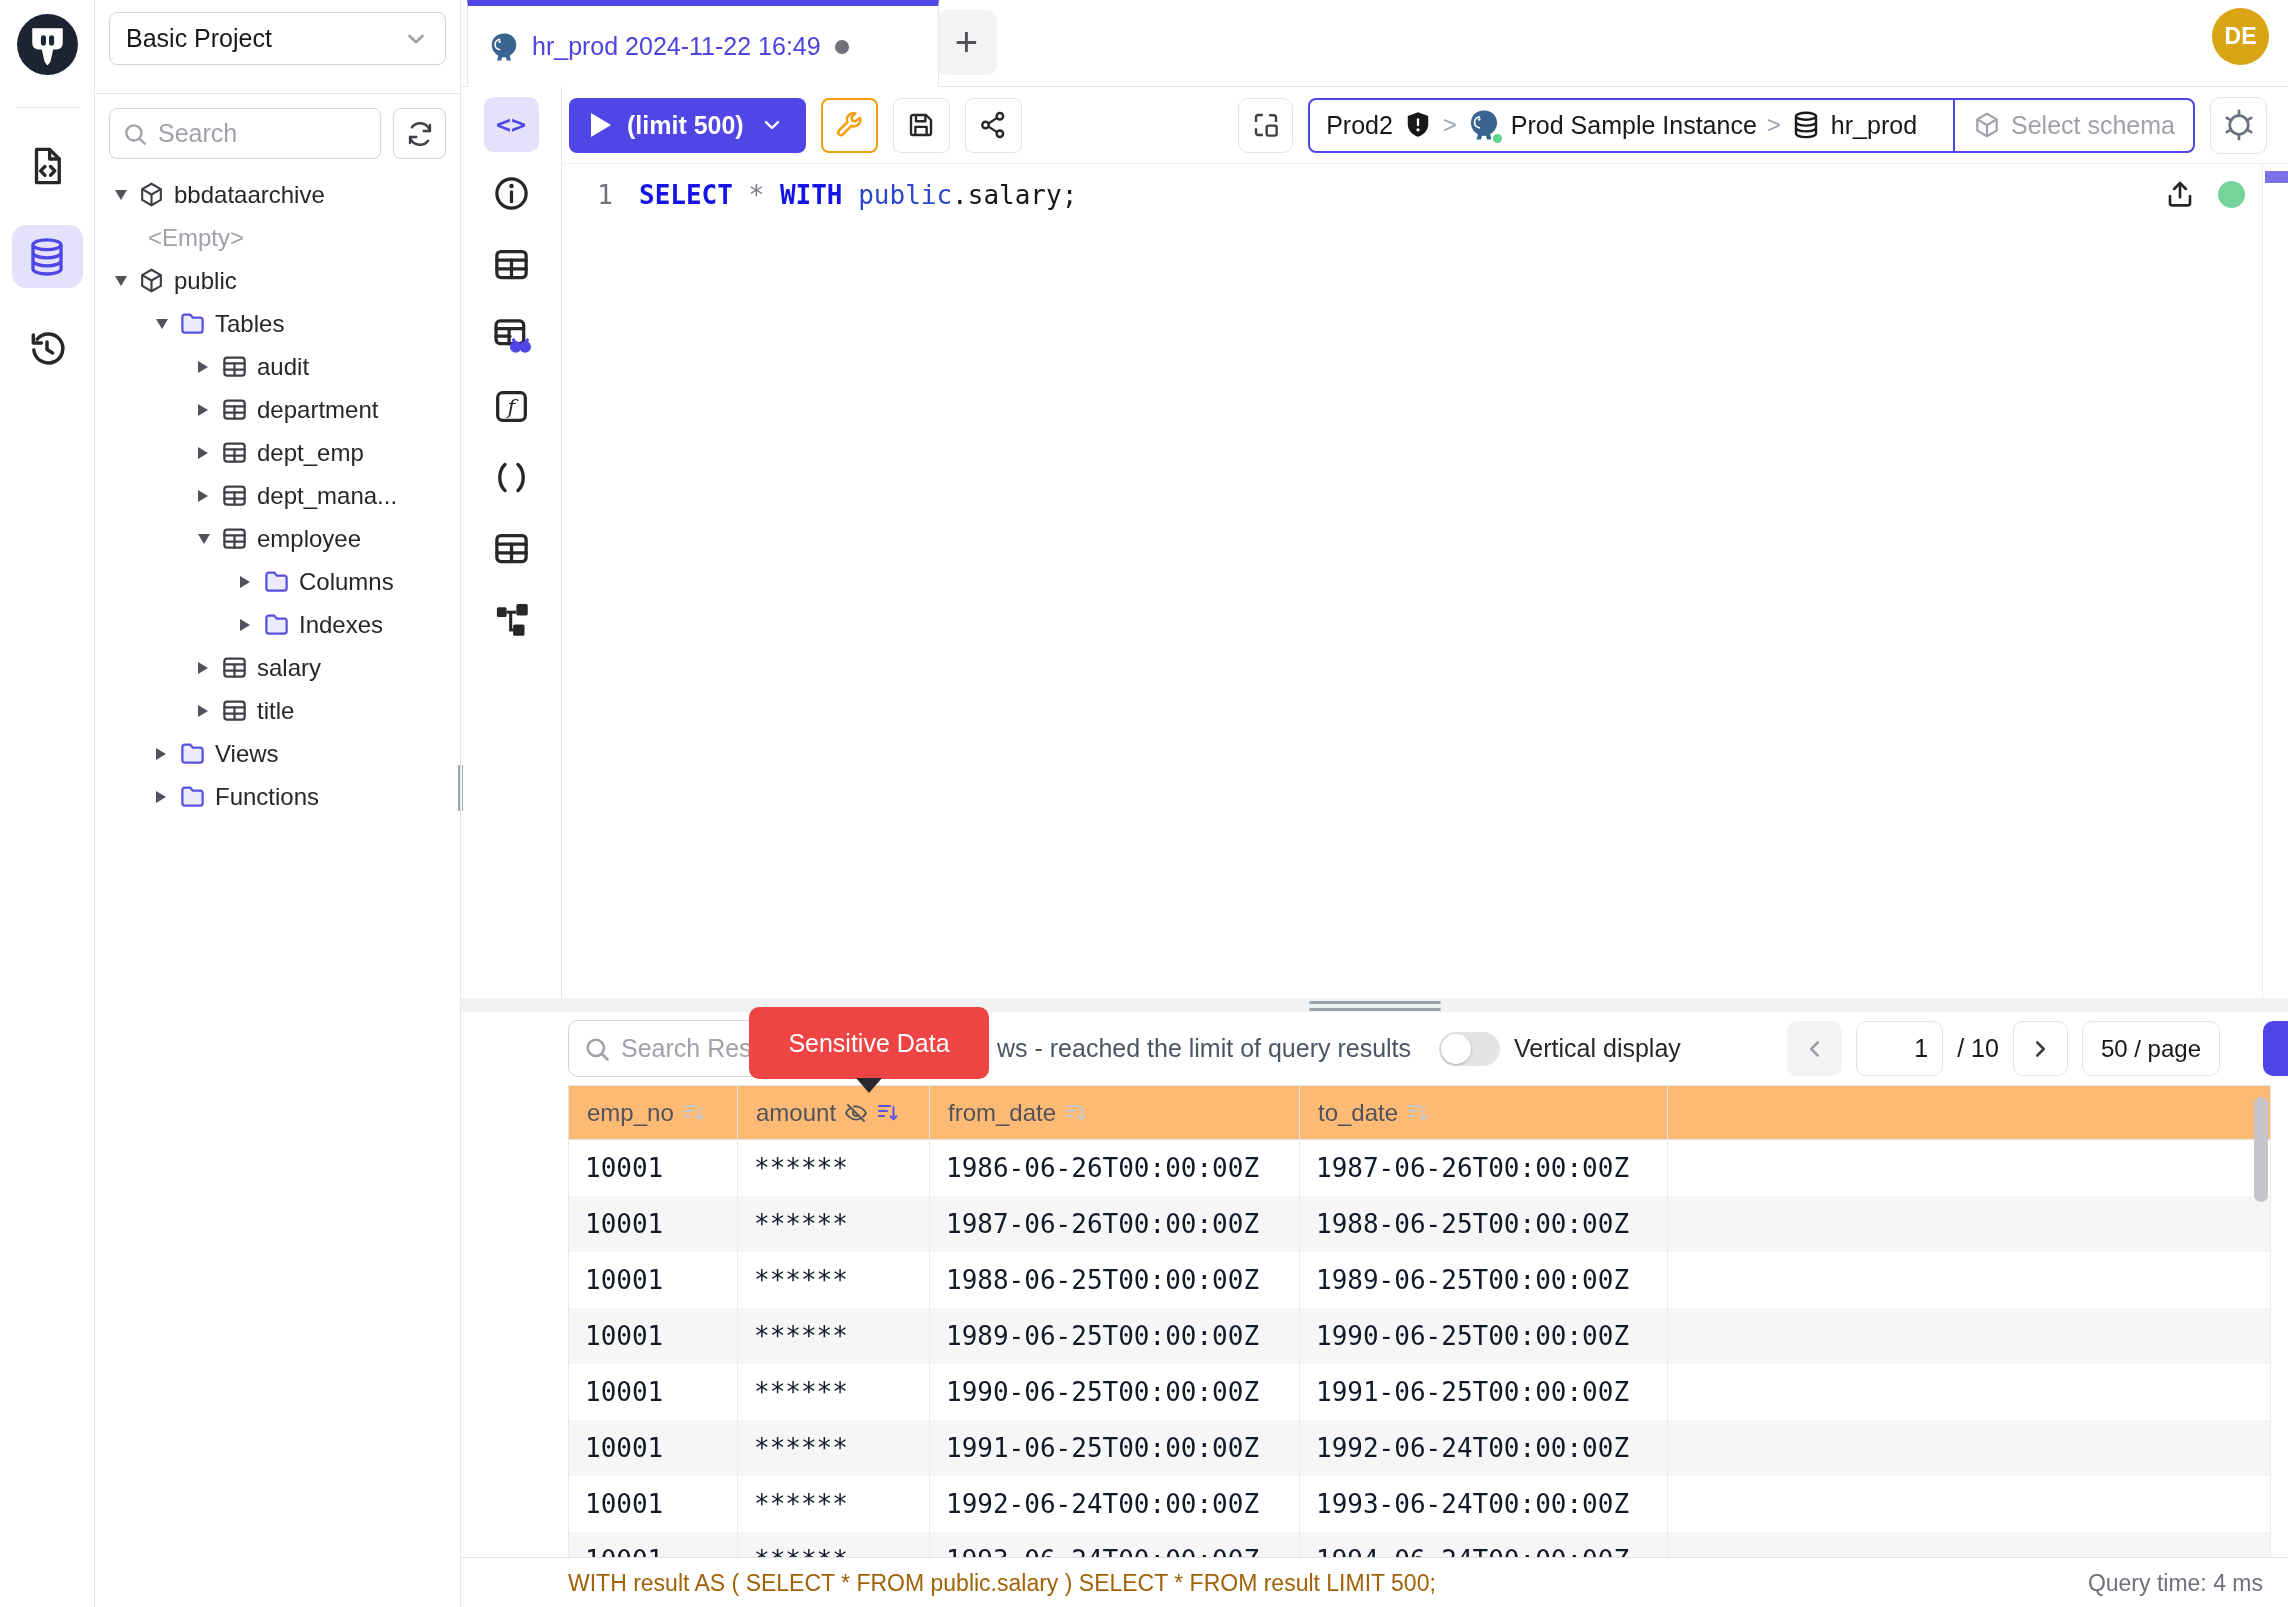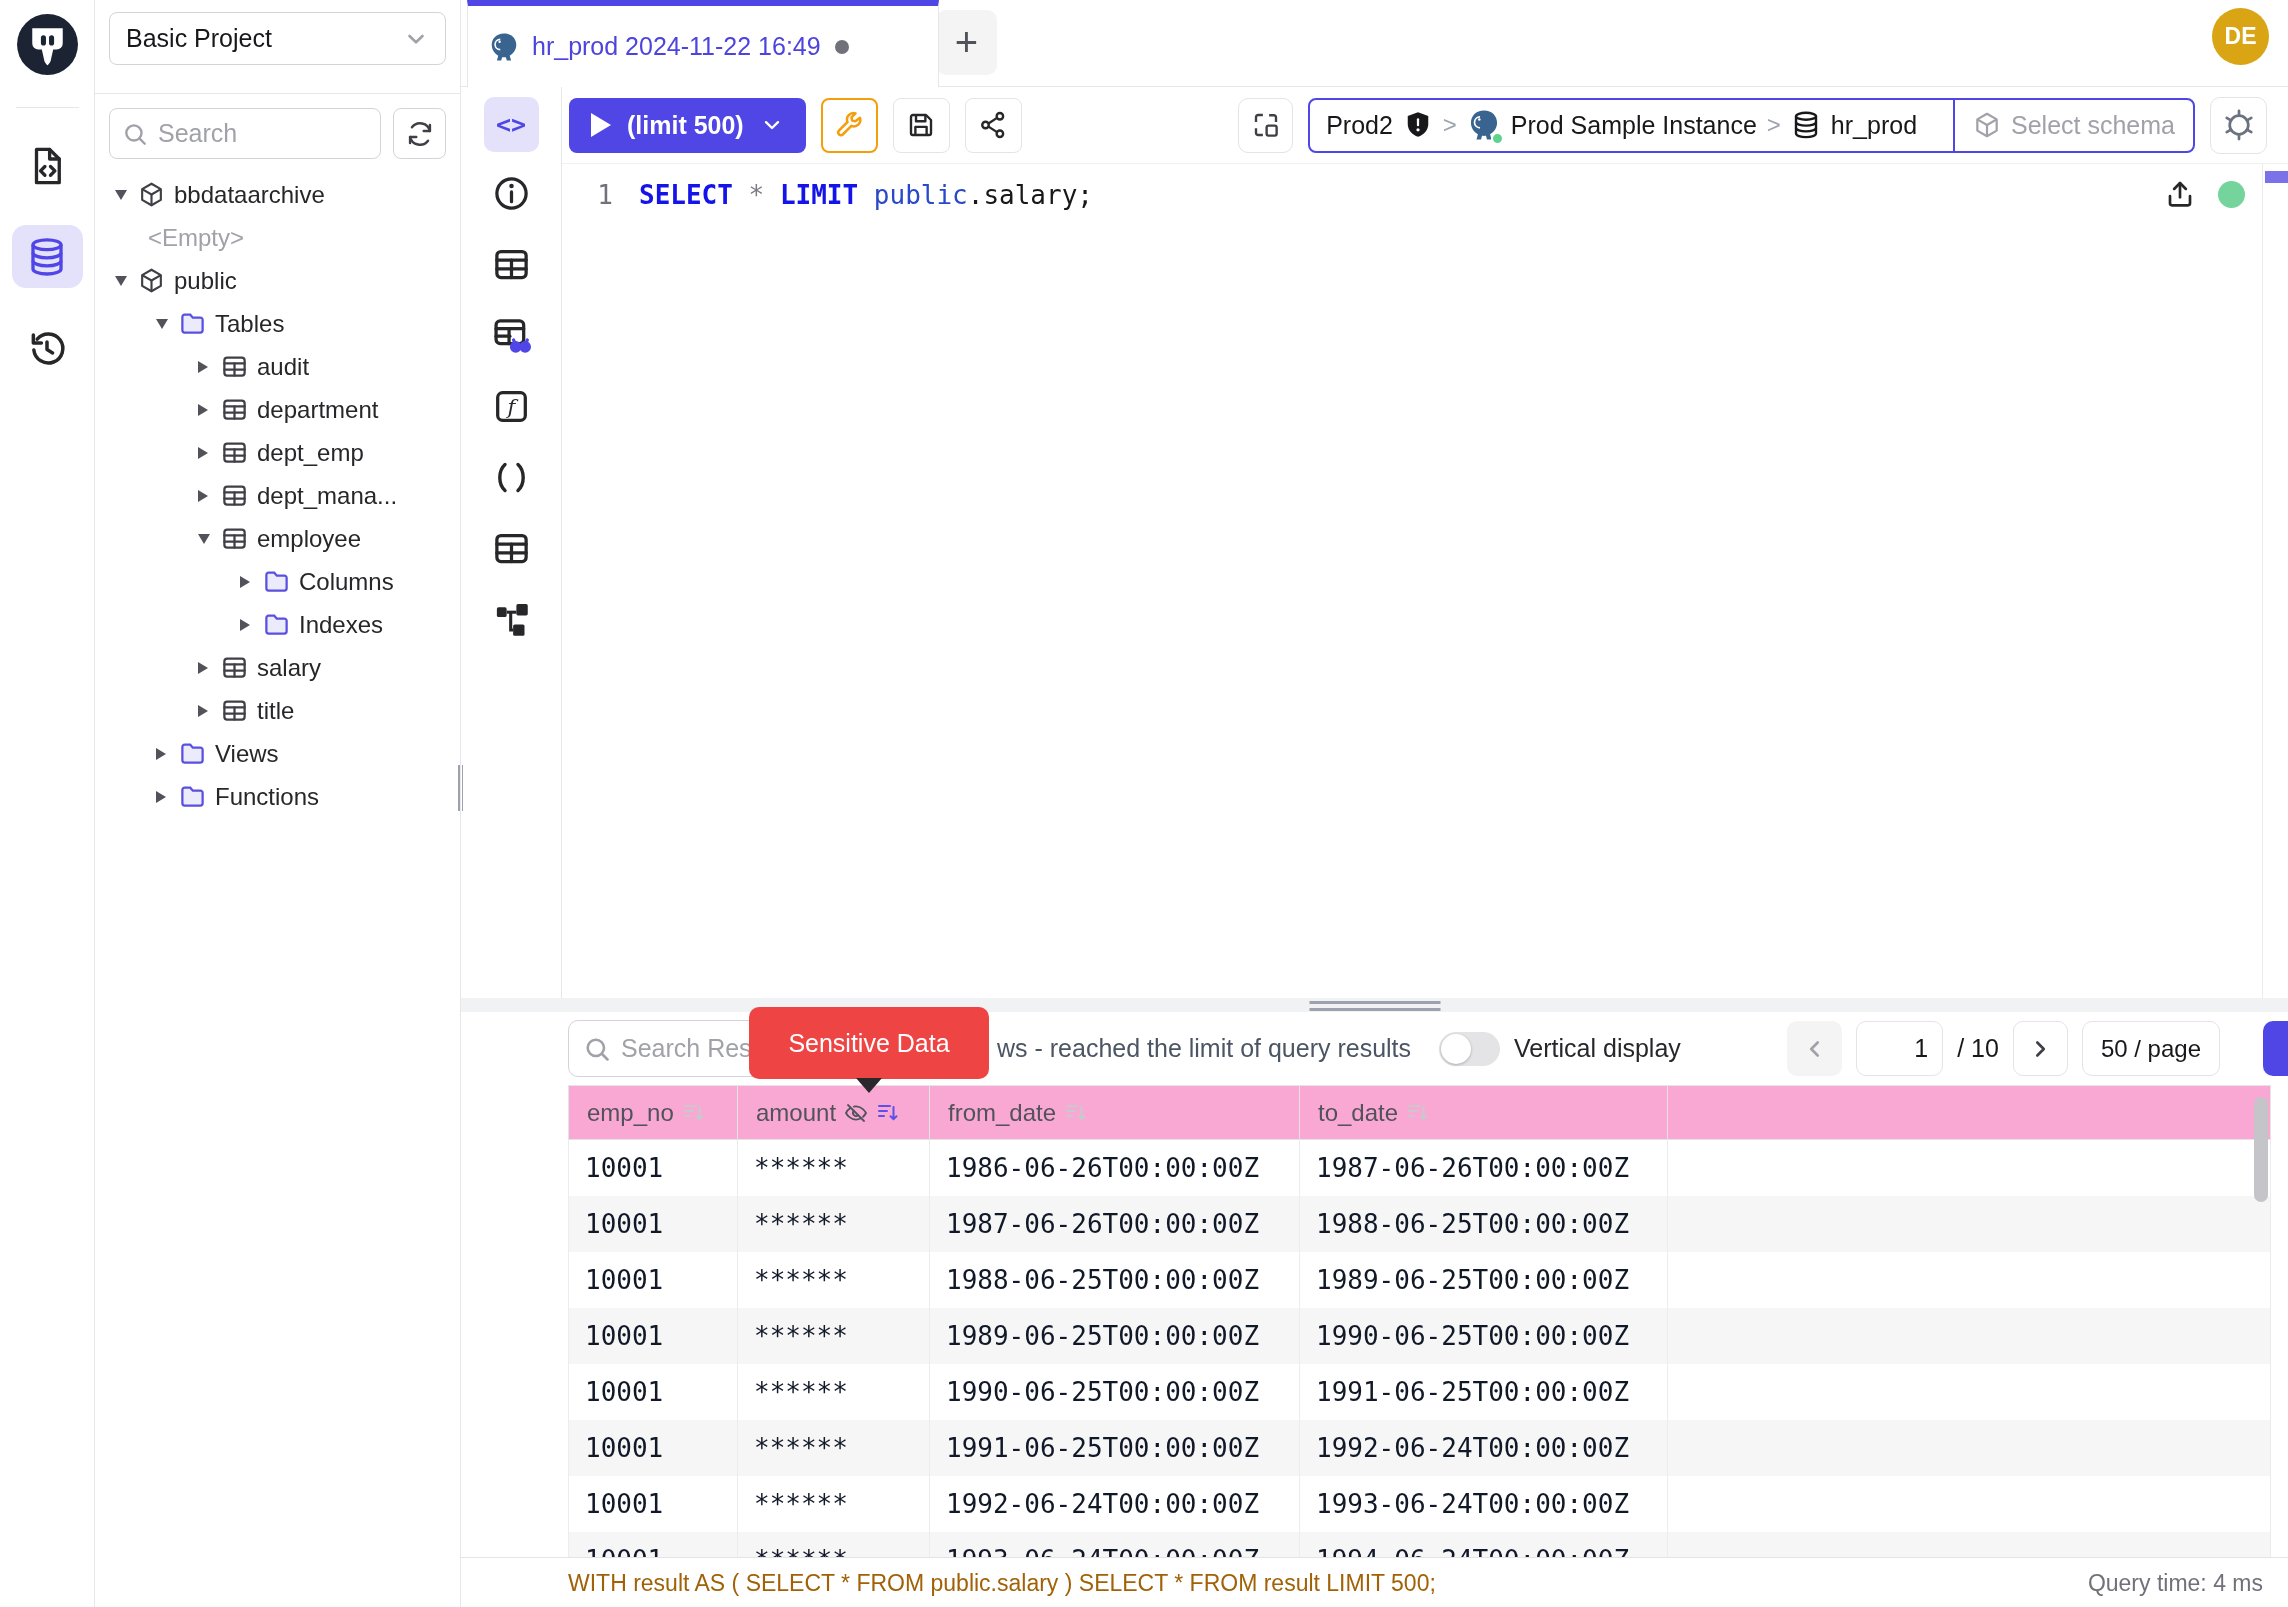--- a/index.html
+++ b/index.html
@@ -119,21 +119,21 @@
   .pg-btn.prev { background:#f4f4f5; color:#a1a1aa; }
   .pg-btn.next { background:#fff; border:1px solid #e4e4e7; color:#3f3f46; }
   .pg-input { width:87px; height:55px; border:1px solid #e4e4e7; border-radius:10px; font-size:25px; color:#18181b; display:flex; align-items:center; justify-content:flex-end; padding-right:14px; }
   .pg-total { font-size:25px; color:#18181b; }
   .pg-size { height:55px; border:1px solid #e4e4e7; border-radius:10px; font-size:24px; color:#18181b; display:flex; align-items:center; padding:0 18px; white-space:nowrap; }
   .export-btn { position:absolute; right:0; top:9px; width:26px; height:55px; background:#4f46e5; border-radius:10px 0 0 10px; }
   .tooltip { position:absolute; left:288px; top:-5px; width:240px; height:72px; background:#ef4444; border-radius:10px; color:#fff; font-size:25px; display:flex; align-items:center; justify-content:center; z-index:5; }
   .tooltip::after { content:''; position:absolute; left:107px; top:71px; border-left:13px solid transparent; border-right:13px solid transparent; border-top:15px solid #29292d; }
 
   .table-wrap { margin-left:107px; margin-right:18px; flex:1; overflow:hidden; position:relative; }
-  .thead { height:55px; display:flex; background:#f9a8d4; border:1px solid #e4e4e7; }
+  .thead { height:55px; display:flex; background:#fdba74; border:1px solid #e4e4e7; }
   .th { display:flex; align-items:center; gap:8px; padding-left:18px; font-size:24px; color:#52525b; border-right:1px solid #e4e4e7; }
   .th:last-child { border-right:none; }
   .th svg.sort { width:24px; height:24px; color:#c8c8cd; }
   .th svg.sort.active { color:#5b51e8; }
   .th svg.eyeoff { width:24px; height:24px; color:#52525b; }
   .c0 { width:169px; flex-shrink:0; } .c1 { width:192px; flex-shrink:0; }
   .c2 { width:370px; flex-shrink:0; } .c3 { width:368px; flex-shrink:0; } .c4 { flex:1; }
   .tbody { border-left:1px solid #ececee; border-right:1px solid #ececee; }
   .tr { height:56px; display:flex; }
   .tr:nth-child(even) { background:#f6f6f7; }
@@ -578,21 +578,21 @@
           <div class="ai-btn">
               <svg viewBox="0 0 36 36" width="36" height="36">
                 <use href="#sym-openai"></use>
               </svg>
             </div>
         </div>
 
         <div class="editor-body">
           <div class="code-line">
             <span class="gutter">1</span>
-            <span class="sql"><span class="kw">SELECT</span> <span class="star">*</span> <span class="kw">LIMIT</span> <span class="ident">public</span><span class="plain">.salary;</span></span>
+            <span class="sql"><span class="kw">SELECT</span> <span class="star">*</span> <span class="kw">WITH</span> <span class="ident">public</span><span class="plain">.salary;</span></span>
           </div>
           <div class="editor-actions">
             <svg viewBox="0 0 32 32" width="32" height="32">
                 <use href="#sym-upload"></use>
               </svg>
             <span class="conn-dot"></span>
           </div>
           <div class="ruler">
               <span class="thumb"></span>
             </div>

